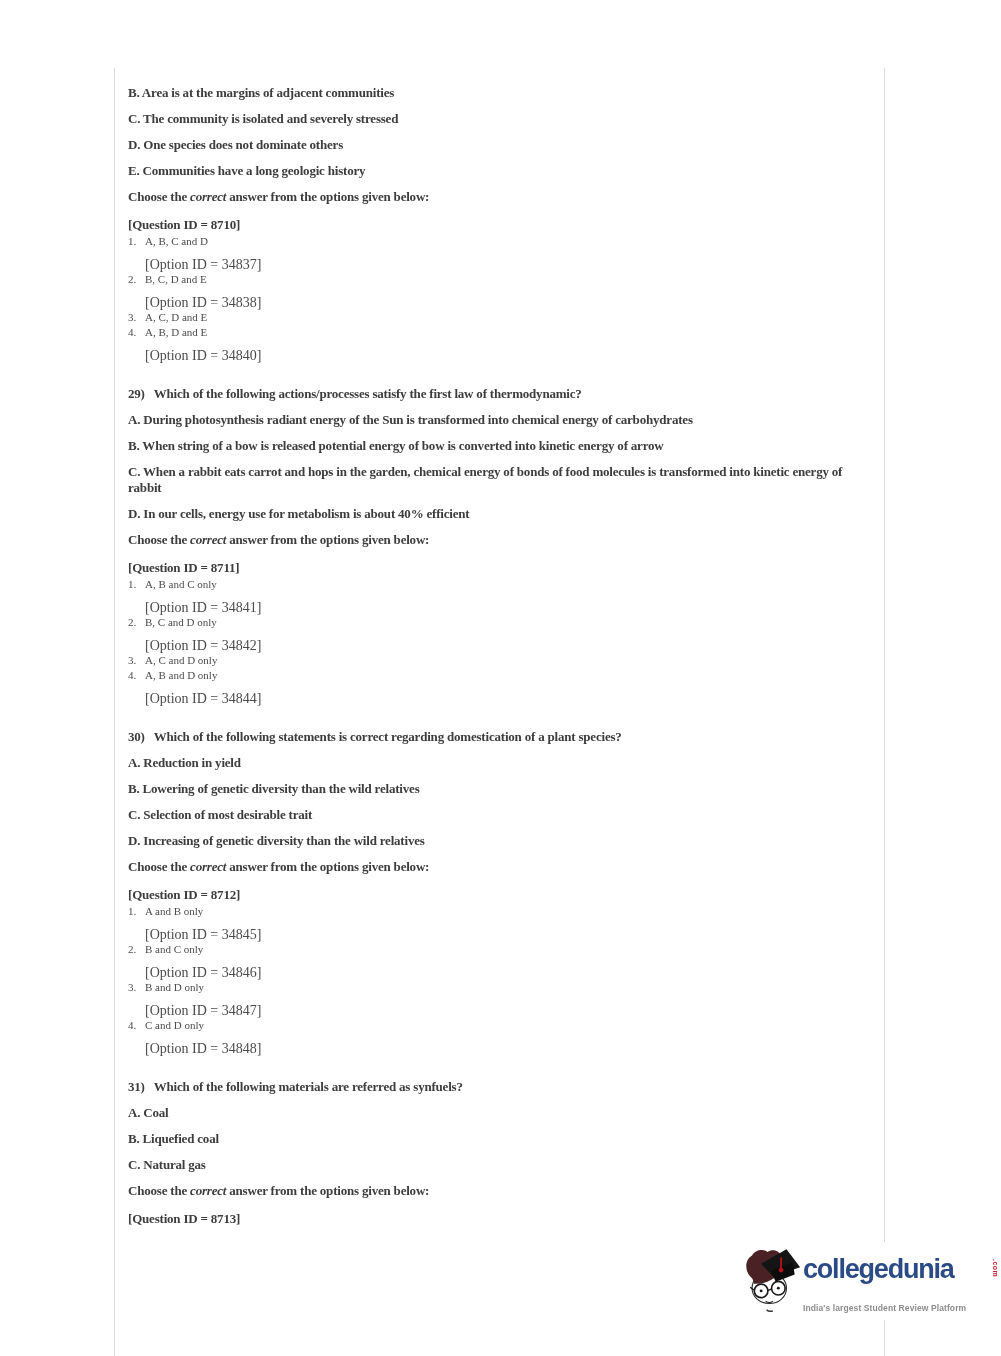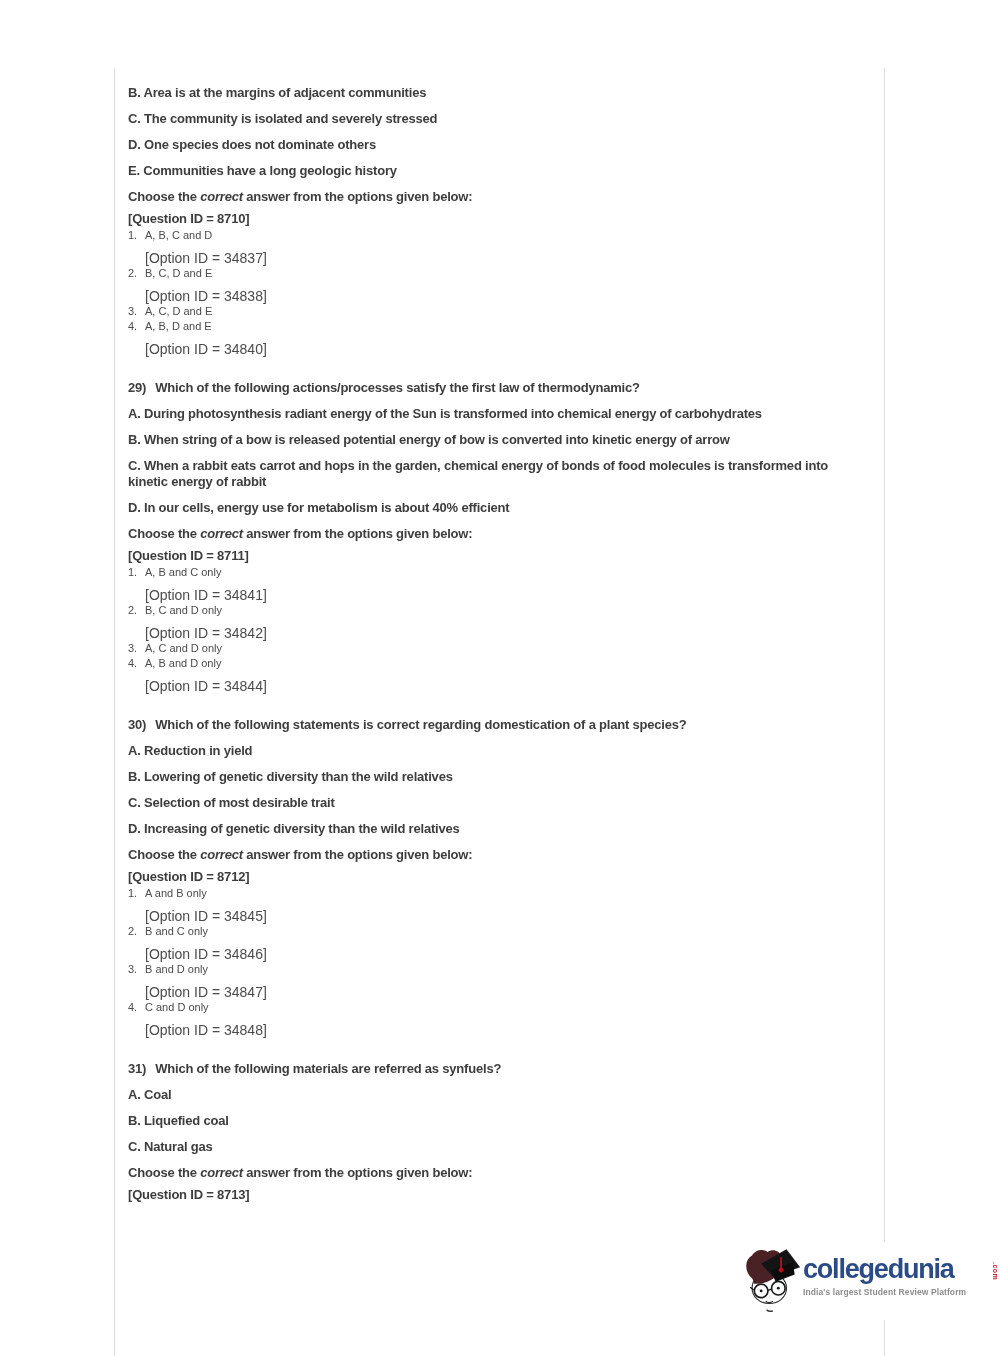--- a/index.html
+++ b/index.html
@@ -5,65 +5,66 @@
   html,body{margin:0;padding:0;}
   body{
     width:1001px;height:1356px;position:relative;background:#ffffff;
     font-family:"Liberation Sans","DejaVu Sans",sans-serif;
     overflow:hidden;
   }
   .page{
     position:absolute;left:114px;top:68px;width:769px;bottom:0;
     border-left:1px solid #dcdcdc;border-right:1px solid #dcdcdc;
     background:#ffffff;
+    font-family:Liberation Serif, serif;
   }
   .content{
     padding:7px 14px 0 13px;
     color:#3d3d3d;
   }
   .question-block{margin:0;}
   .question-block + .question-block{margin-top:24px;}
   .qtitle,.stmt,.choose,.qid{
     font-weight:bold;font-size:13px;line-height:16px;letter-spacing:-0.2px;
     color:#3d3d3d;
   }
   .qtitle .qnum{margin-right:9px;}
   .stmt{margin-top:10px;}
   .choose{margin-top:10px;}
   .choose em{font-style:italic;}
-  .qid{margin-top:6px;}
+  .qid{margin-top:12px;}
   .choices{margin-top:2px;}
   .choice-row{
     display:flex;align-items:baseline;margin-top:2px;
     font-size:11px;line-height:13px;font-weight:normal;color:#4b4b4b;
     letter-spacing:0;
   }
   .choice-num{flex:0 0 17px;}
   .optid{
     margin:10px 0 0 17px;font-size:14px;line-height:13px;color:#4b4b4b;
     font-weight:normal;
   }
   
   .logo{
     position:absolute;left:743px;top:1242px;width:232px;height:78px;
     background:#ffffff;display:flex;align-items:flex-start;z-index:5;
   }
   .mascot{flex:0 0 58px;height:72px;margin-top:2px;}
   .logo-text{margin-left:2px;margin-top:14px;}
-  .brand-row{display:flex;align-items:center;gap:36px;}
+  .brand-row{display:flex;align-items:flex-start;gap:36px;}
   .brand{
     font-size:27px;line-height:27px;font-weight:bold;letter-spacing:-1.2px;
     color:#2b4b87;
   }
   .tld{
     writing-mode:vertical-rl;font-size:7px;font-weight:bold;color:#c9202e;
     margin-left:2px;margin-top:3px;letter-spacing:0.5px;line-height:7px;
   }
   .tagline{
-    font-size:8.5px;font-weight:bold;color:#8d8d8d;margin-top:4px;
+    font-size:8.5px;font-weight:bold;color:#8d8d8d;margin-top:20px;
     letter-spacing:0.1px;white-space:nowrap;
   }
 </style>
 </head>
 <body>
 
 <div class="page">
   <div class="content" id="questions-root">
       <div class="question-block">
         <div class="stmt">B. Area is at the margins of adjacent communities</div>

